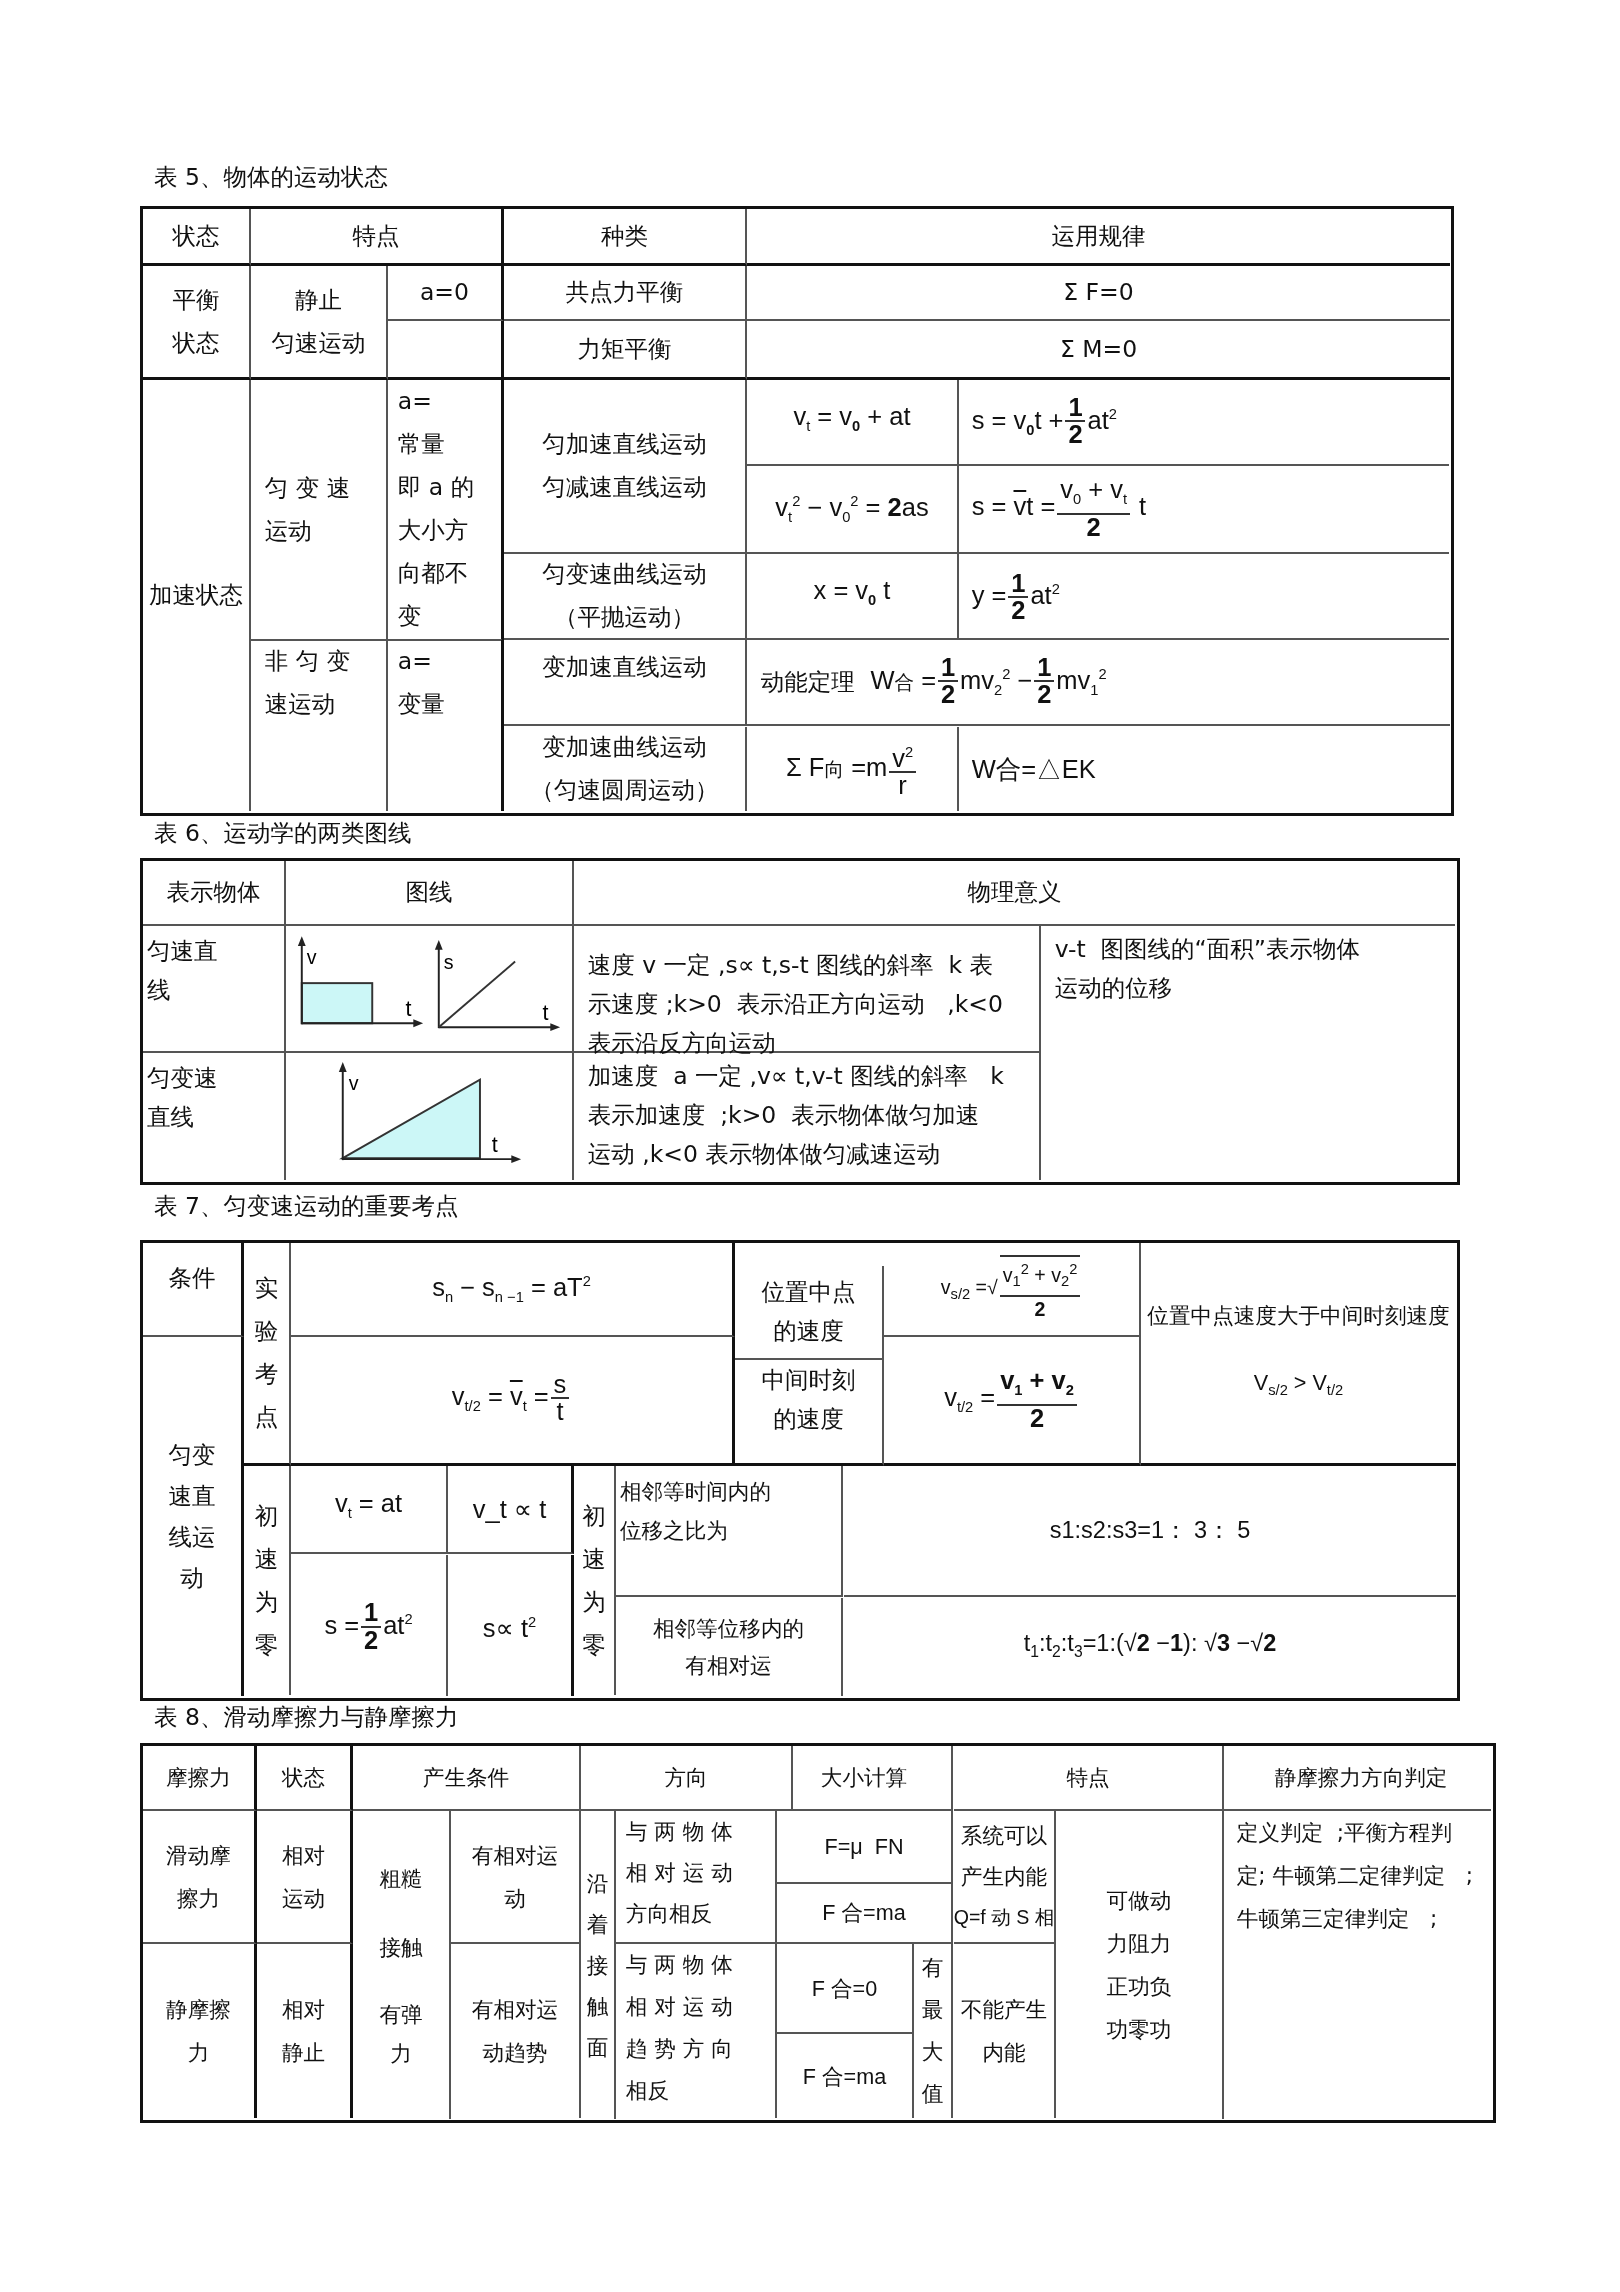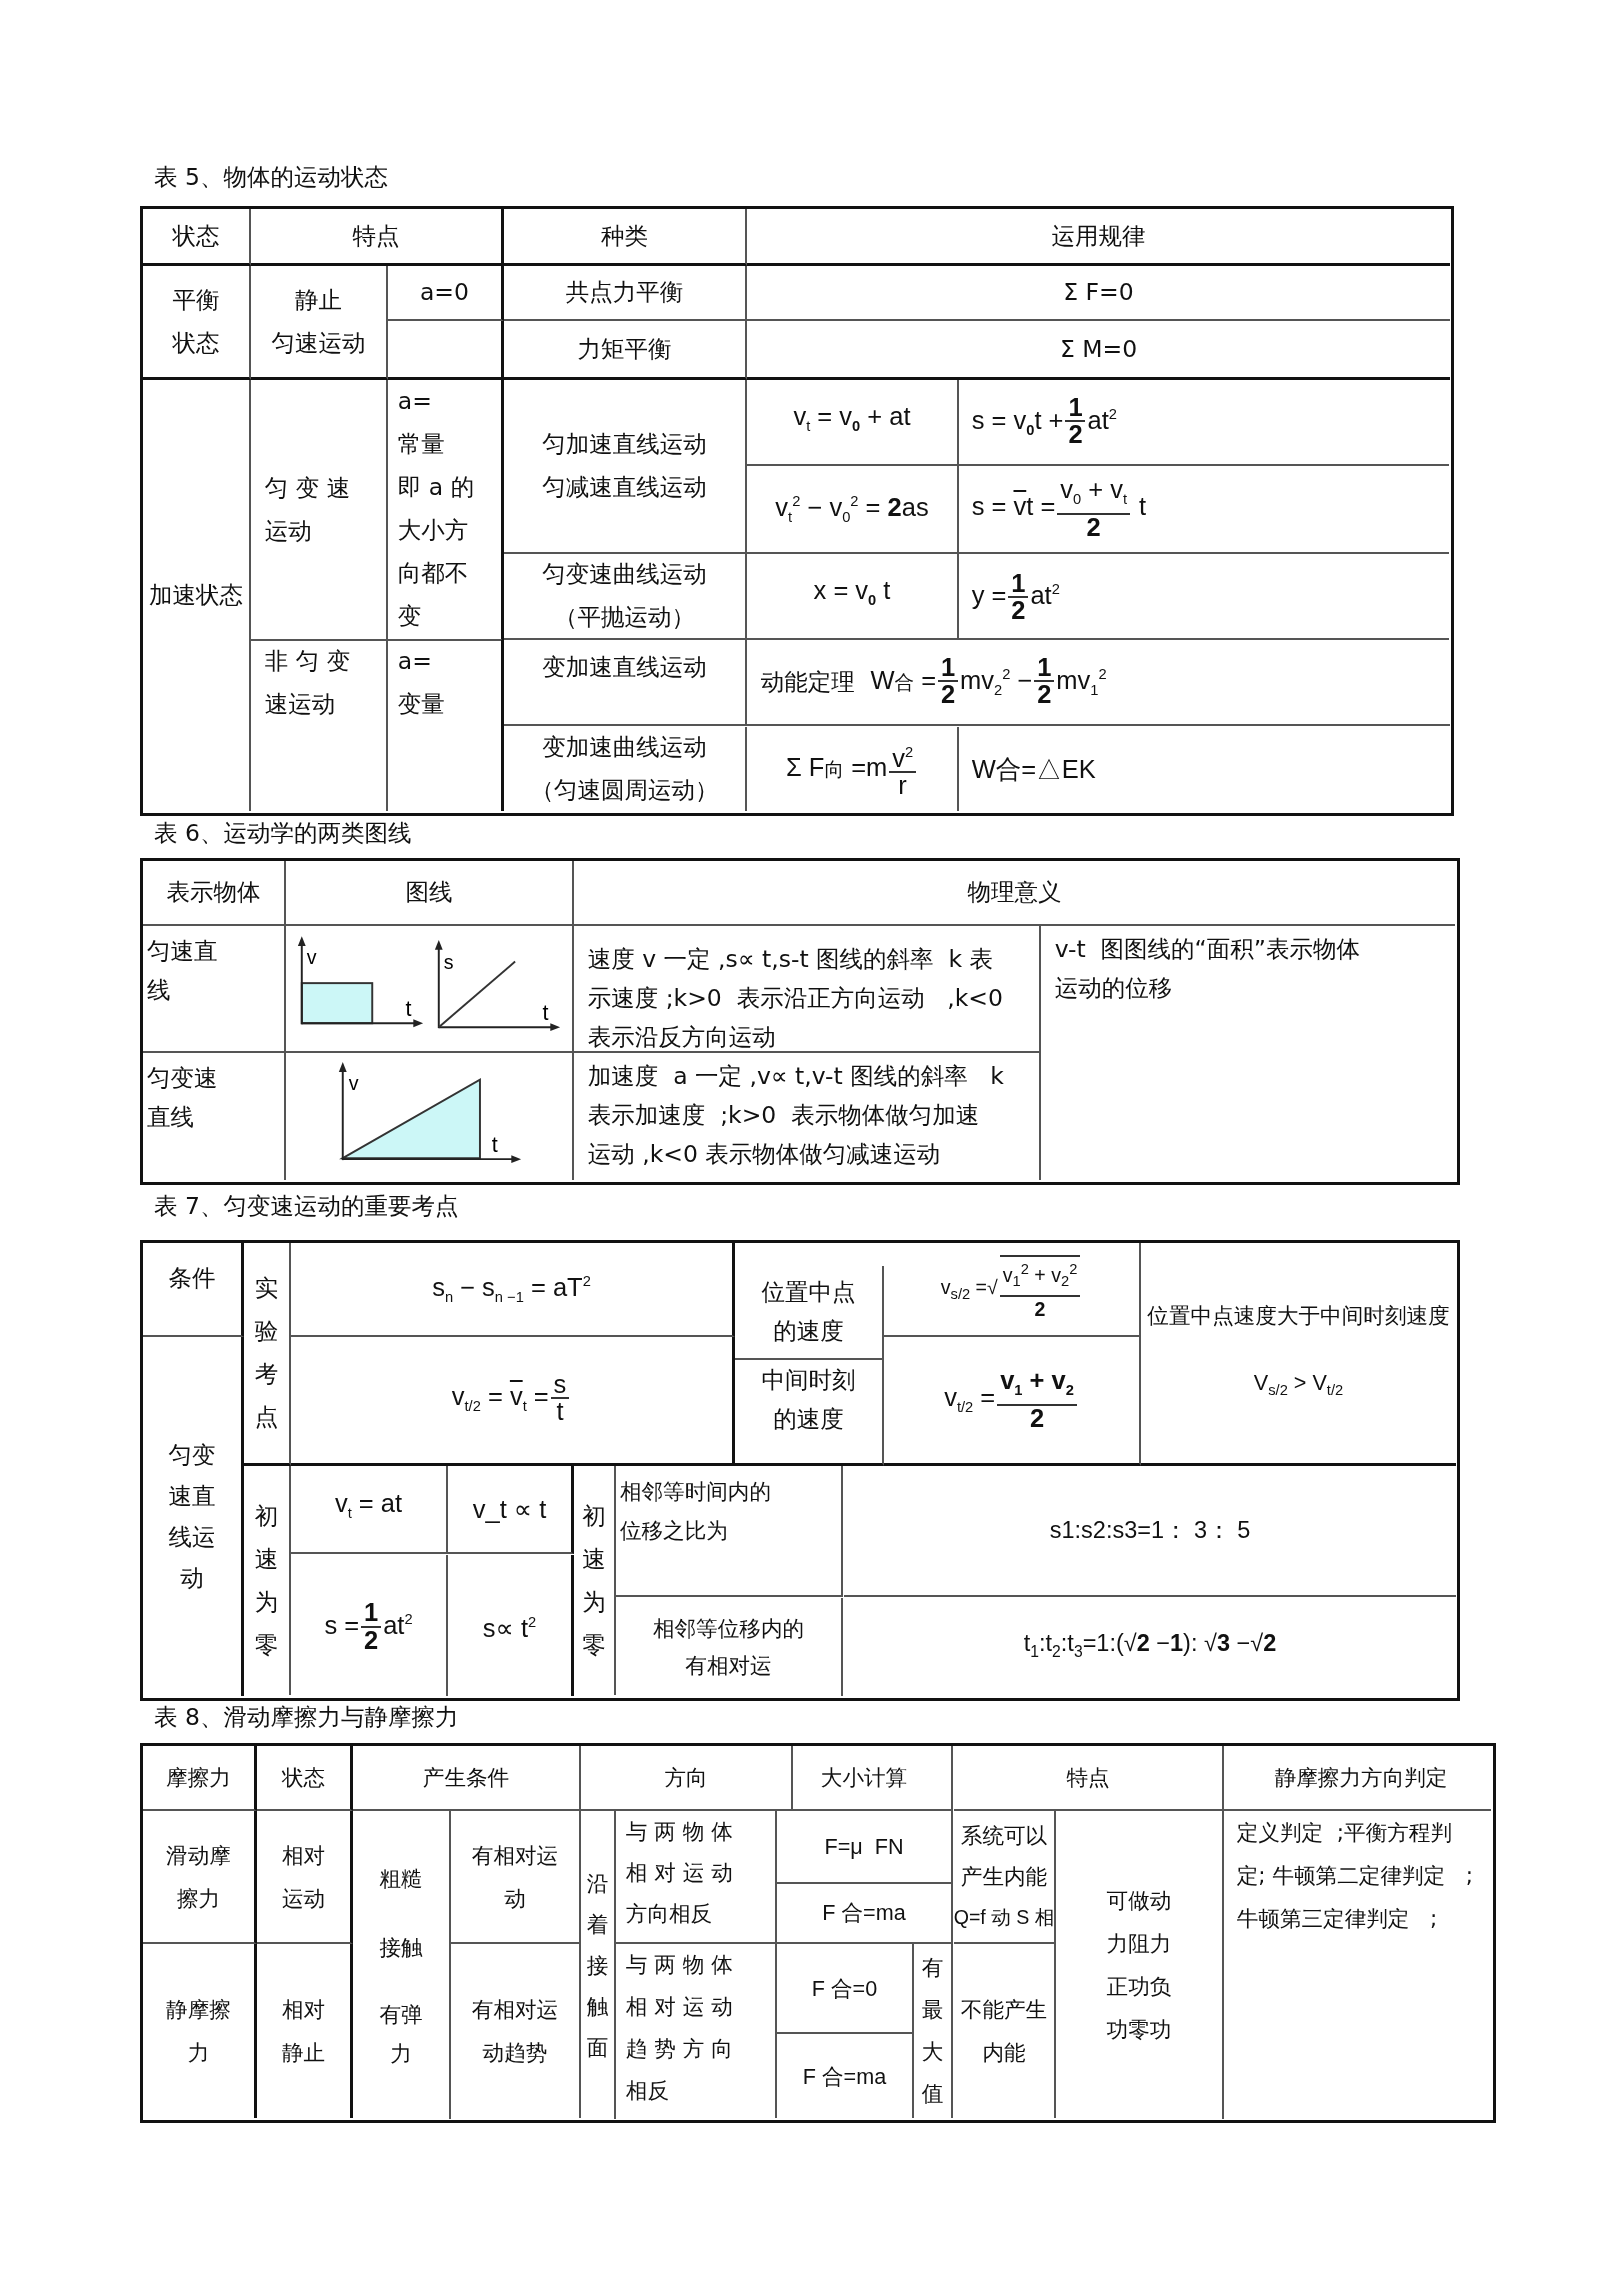--- a/index.html
+++ b/index.html
@@ -158,21 +158,21 @@
     <svg width="137" height="122" viewBox="0 0 140 124" style="font-size:24px">
       <line x1="10" y1="102" x2="10" y2="16" stroke="#222" stroke-width="2"></line>
       <polygon points="10,12 6,22 14,22" fill="#222"></polygon>
       <line x1="10" y1="101" x2="128" y2="101" stroke="#222" stroke-width="2"></line>
       <polygon points="134,101 124,97 124,105" fill="#222"></polygon>
       <line x1="10" y1="101" x2="88" y2="34" stroke="#333" stroke-width="2"></line>
       <text x="15" y="42" font-size="20">s</text>
       <text x="116" y="94" font-size="22">t</text>
     </svg>
   </div>
-  <div class="c left top" style="left:431px;top:65px;width:467px;height:127px;flex-direction:column;align-items:flex-start;line-height:39px;padding-top:14px;">
+  <div class="c left top" style="left:431px;top:65px;width:467px;height:127px;flex-direction:column;align-items:flex-start;line-height:39px;padding-top:20px;">
     <span class="v" style="white-space:pre;">速度 v 一定 ,s∝ t,s-t 图线的斜率  k 表</span>
     <span class="v" style="white-space:pre;">示速度 ;k&gt;0  表示沿正方向运动   ,k&lt;0</span>
     <span class="v" style="white-space:pre;">表示沿反方向运动</span>
   </div>
   <div class="c left top nr nb" style="left:898px;top:65px;width:415px;height:255px;flex-direction:column;align-items:flex-start;line-height:39px;padding-top:3.9px;">
     <span class="v" style="white-space:pre;">v-t  图图线的“面积”表示物体</span>
     <span class="v">运动的位移</span>
   </div>
 
   <div class="c top nb" style="left:0;top:192px;width:143px;height:127px;flex-direction:column;justify-content:flex-start;line-height:39px;">

